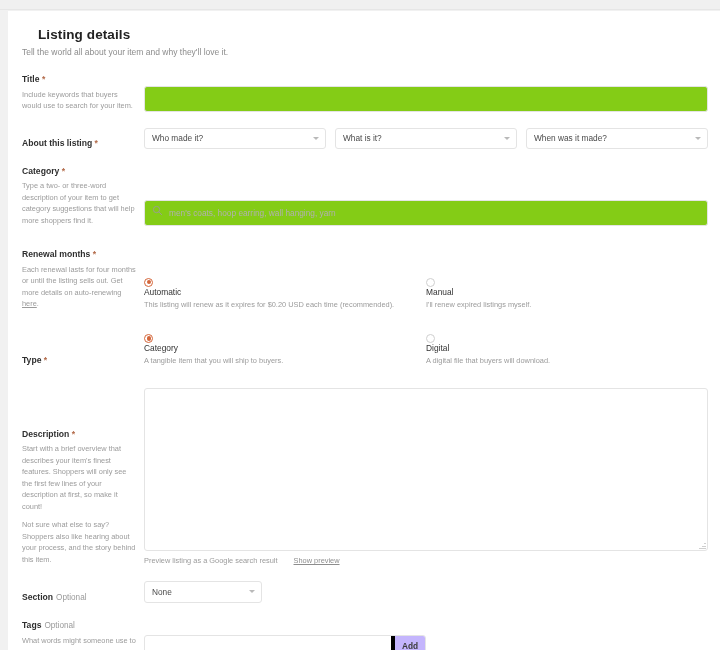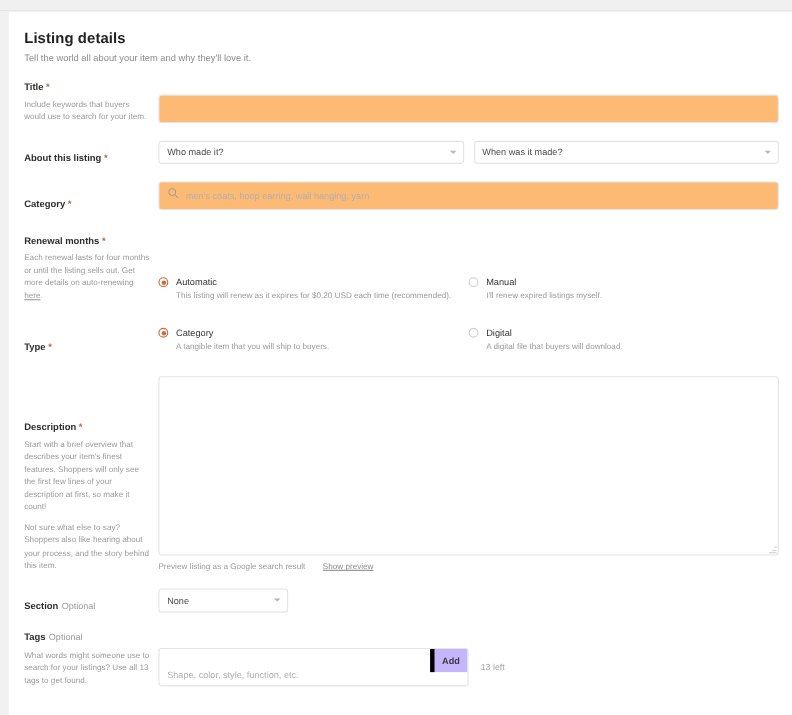--- a/index.html
+++ b/index.html
@@ -36,21 +36,21 @@
     background: #ffffff;
     overflow: hidden;
   }
   .inner {
     padding: 16px 12px 0 14px;
   }
   h1.page-title {
     font-size: 13.5px;
     font-weight: bold;
     color: #222222;
-    margin: 0 0 5px 0;
+    margin: 0 0 5px 16px;
     letter-spacing: 0.1px;
   }
   .page-sub {
     font-size: 8.5px;
     color: #8c8c8c;
     margin: 0 0 16px 0;
   }
 
   
   .row {
@@ -108,21 +108,21 @@
     margin-top: 4px;
     max-width: 108px;
   }
 
   
   .field {
     width: 100%;
     height: 21px;
     border: 1px solid #e4e4e4;
     border-radius: 3px;
-    background: #fdba74;
+    background: #84cc16;
     font-family: "Liberation Sans", sans-serif;
     font-size: 8.3px;
     color: #3a3a3a;
     padding: 12px 7px;
     outline: none;
   }
   .field::placeholder { color: #b0b0b0; }
   .title-field { height: 22px; }
 
   .three-up {
@@ -175,20 +175,21 @@
   
   .radio-row {
     display: flex;
     margin-top: 1px;
   }
   .radio-opt {
     display: flex;
     align-items: flex-start;
     width: 50%;
     padding-right: 14px;
+    flex-direction: column;
   }
   .radio {
     flex: 0 0 auto;
     width: 9px;
     height: 9px;
     border-radius: 50%;
     border: 1px solid #cfcfcf;
     background: #ffffff;
     margin-top: 1px;
     margin-right: 7px;
@@ -351,35 +352,40 @@
           <p class="lbl"><span>About this listing</span> <span class="req">*</span></p>
         </div>
         <div class="col-field">
           <div class="three-up">
 
             <div class="sel-wrap">
               <div class="sel">Who made it?</div>
               <span class="caret"></span>
             </div>
 
+            <div class="sel-wrap">
+              <div class="sel">What is it?</div>
+              <span class="caret"></span>
+            </div>
 
             <div class="sel-wrap">
               <div class="sel">When was it made?</div>
               <span class="caret"></span>
             </div>
 
           </div>
         </div>
       </div>
 
       <div class="gap-sm"></div>
 
       <div class="row">
         <div class="col-label">
           <p class="lbl"><span>Category</span> <span class="req">*</span></p>
+          <p class="help">Type a two- or three-word description of your item to get category suggestions that will help more shoppers find it.</p>
         </div>
         <div class="col-field">
           <div class="search-wrap">
             <svg class="mag" viewBox="0 0 16 16">
               <circle cx="6.6" cy="6.6" r="4.6" fill="none" stroke="#9a9a9a" stroke-width="1.3"></circle>
               <line x1="10.2" y1="10.2" x2="14.2" y2="14.2" stroke="#9a9a9a" stroke-width="1.3" stroke-linecap="round"></line>
             </svg>
             <input class="field" type="text" placeholder="men's coats, hoop earring, wall hanging, yarn" style="">
           </div>
         </div>

